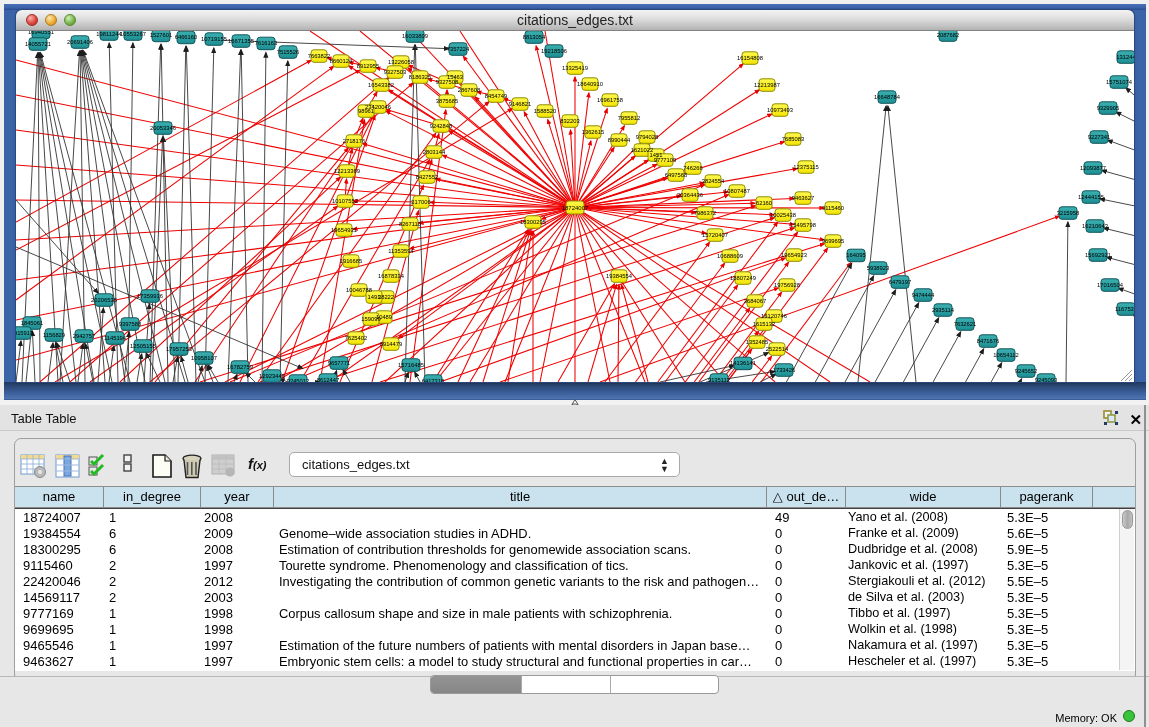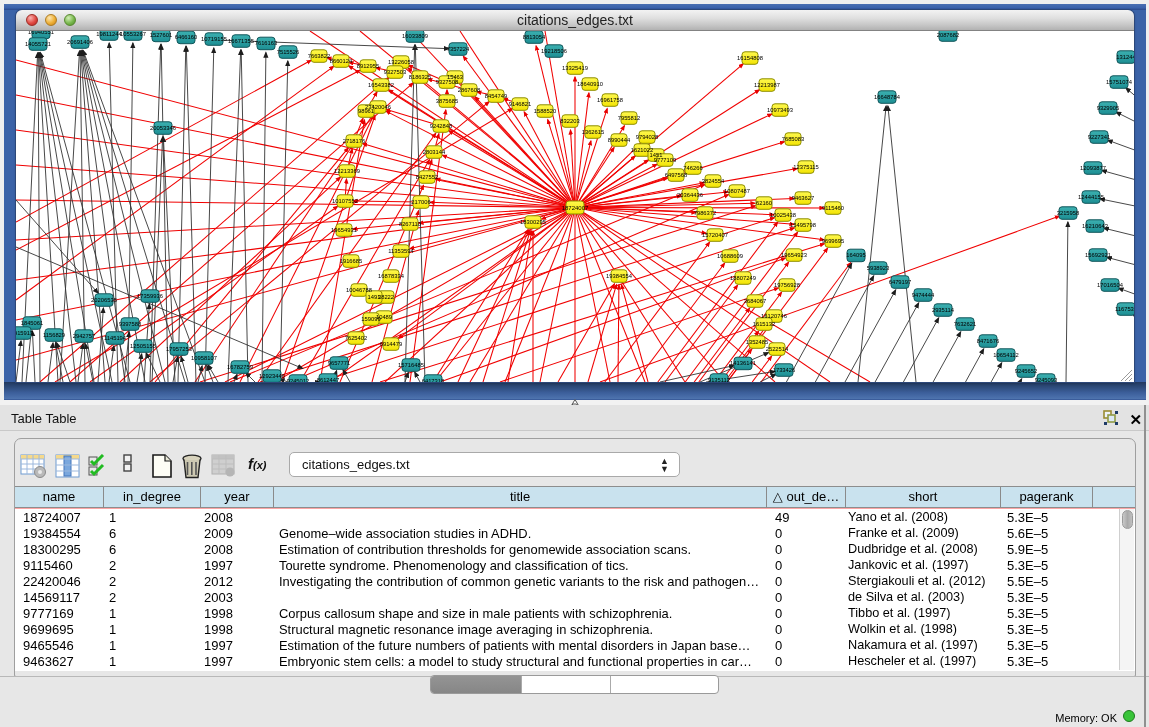--- a/index.html
+++ b/index.html
@@ -22,21 +22,21 @@
 #tph .t{position:absolute;left:11px;top:6px;font-size:13px;color:#111}
 #tpx{position:absolute;right:7px;top:6px;font-size:15px;font-weight:bold;color:#000}
 #tpbody{position:absolute;left:0;top:431px;width:1149px;height:296px;background:#e7e7e7}
 #redge{position:absolute;left:1144px;top:0;width:2px;height:296px;background:#909090;z-index:5}
 #panel{position:absolute;left:14px;top:7px;width:1122px;height:239px;border:1px solid #9f9f9f;border-radius:7px 7px 2px 2px;background:#e7e7e7}
 #toolbar{position:absolute;left:0;top:0;width:100%;height:47px}
 .tbi{position:absolute;top:15px}
 #dd{position:absolute;left:274px;top:13px;width:391px;height:25px;background:#fff;border:1px solid #a9a9a9;border-radius:5px;font-size:13px;color:#111;line-height:23px;padding-left:12px}
 #ddar{position:absolute;right:10px;top:4px;font-size:9px;color:#222;line-height:8px}
 
-#tbl{position:absolute;left:0px;top:47px;width:1120px;height:184px;background:#fca5a5;border-top:1px solid #8d8d8d}
+#tbl{position:absolute;left:0px;top:47px;width:1120px;height:184px;background:#404040;border-top:1px solid #8d8d8d}
 #thead{position:absolute;left:0;top:0;width:1120px;height:21px;background:#c9e2ee;border-bottom:1px solid #8d8d8d}
 .th{position:absolute;top:0;height:21px;border-right:1px solid #8a8a8a;font-size:13px;color:#000;text-align:center;line-height:20px}
 #rows{position:absolute;left:0;top:22px;width:1120px;height:162px;background:#fff}
 .row{position:absolute;left:0;width:1104px;height:16px;font-size:13px;color:#000}
 .row span{position:absolute;top:1px;white-space:nowrap}
 .cline{position:absolute;top:22px;width:1px;height:161px;background:#e2e2e2}
 #vsb{position:absolute;left:1104px;top:22px;width:15px;height:161px;background:#f4f4f4;border-left:1px solid #cfcfcf}
 #vsbth{position:absolute;left:2px;top:1px;width:11px;height:19px;border-radius:6px;background:linear-gradient(90deg,#c9c9c9,#a9a9a9 50%,#c0c0c0);border:1px solid #9a9a9a}
 
 #hline{position:absolute;left:0;top:245px;width:1149px;height:1px;background:#b8b8b8}
@@ -653,21 +653,21 @@
         <div class="tbi" style="left:233px;top:16px;font-size:15px;font-style:italic;font-weight:bold;color:#111">f<span style="font-size:11px">(x)</span></div>
         <div id="dd">citations_edges.txt<div id="ddar">▲<br>▼</div></div>
       </div>
       <div id="tbl">
         <div id="thead">
           <div class="th" style="left:0;width:89px">name</div>
           <div class="th" style="left:89px;width:97px">in_degree</div>
           <div class="th" style="left:186px;width:73px">year</div>
           <div class="th" style="left:259px;width:493px">title</div>
           <div class="th" style="left:752px;width:79px">△ out_de…</div>
-          <div class="th" style="left:831px;width:155px">short</div>
+          <div class="th" style="left:831px;width:155px">wide</div>
           <div class="th" style="left:986px;width:92px">pagerank</div>
         </div>
         <div class="cline" style="left:89px"></div>
         <div class="cline" style="left:186px"></div>
         <div class="cline" style="left:259px"></div>
         <div class="cline" style="left:752px"></div>
         <div class="cline" style="left:831px"></div>
         <div class="cline" style="left:986px"></div>
         <div class="cline" style="left:1077px"></div>
         <div id="rows">
@@ -729,21 +729,20 @@
               <span style="left:189px">1998</span>
               <span style="left:264px;font-size:12.9px">Corpus callosum shape and size in male patients with schizophrenia.</span>
               <span style="left:760px">0</span>
               <span style="left:833px;font-size:12.7px">Tibbo et al. (1997)</span>
               <span style="left:992px">5.3E–5</span>
             </div>
 <div class="row" style="top:112px">
               <span style="left:8px">9699695</span>
               <span style="left:94px">1</span>
               <span style="left:189px">1998</span>
-              <span style="left:264px;font-size:12.9px">Structural magnetic resonance image averaging in schizophrenia.</span>
               <span style="left:760px">0</span>
               <span style="left:833px;font-size:12.7px">Wolkin et al. (1998)</span>
               <span style="left:992px">5.3E–5</span>
             </div>
 <div class="row" style="top:128px">
               <span style="left:8px">9465546</span>
               <span style="left:94px">1</span>
               <span style="left:189px">1997</span>
               <span style="left:264px;font-size:12.9px">Estimation of the future numbers of patients with mental disorders in Japan base…</span>
               <span style="left:760px">0</span>

